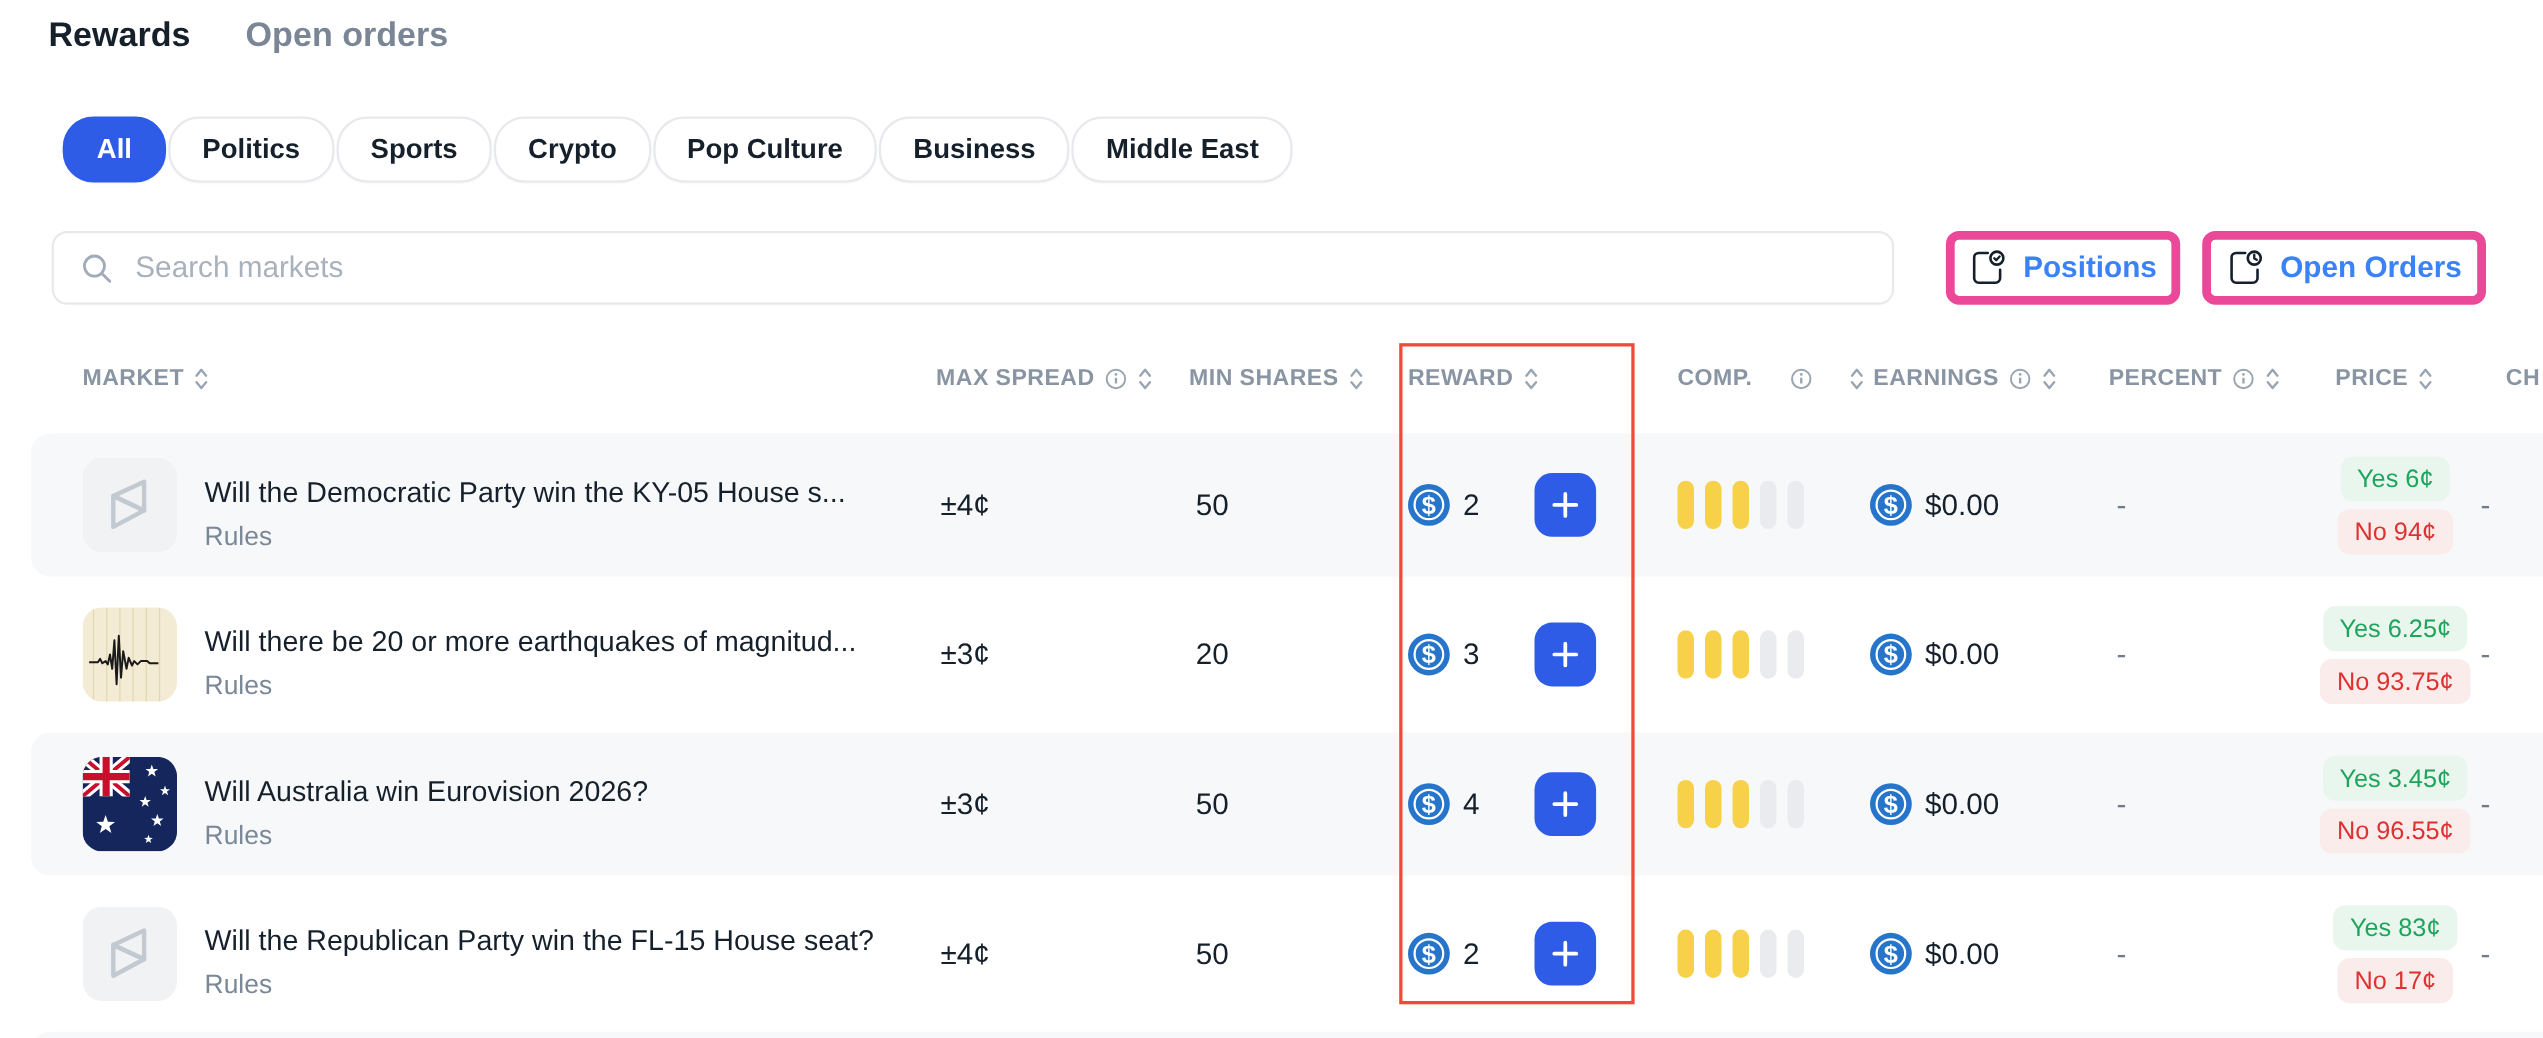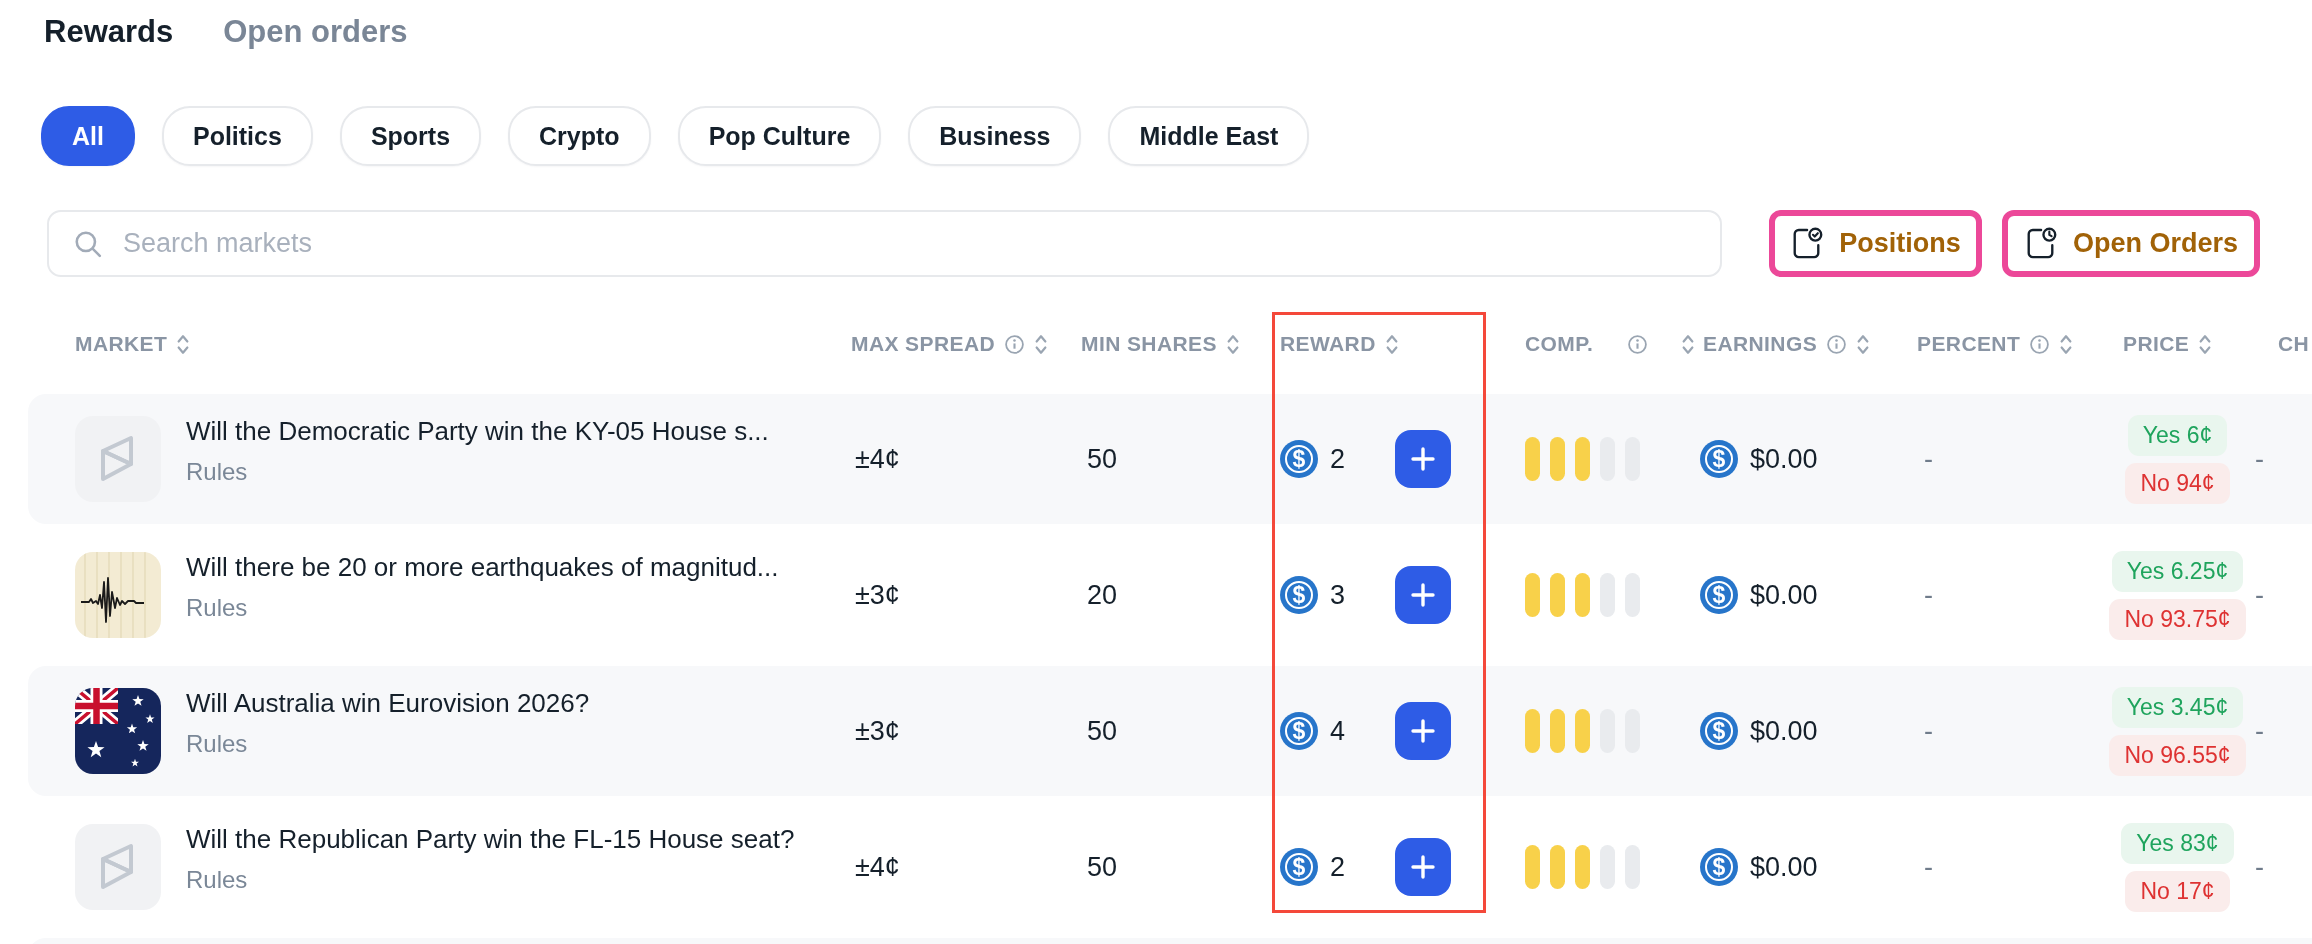--- a/index.html
+++ b/index.html
@@ -5,35 +5,35 @@
   html,body{margin:0;padding:0;background:#fff;}
   #app{position:relative;width:2312px;height:944px;background:#fff;overflow:hidden;
        font-family:"Liberation Sans",sans-serif;color:#15202B;}
 
   
   .tabs{position:absolute;left:44px;top:14px;display:flex;gap:50px;align-items:baseline;}
   .tab{font-size:31px;font-weight:700;color:#7A8696;cursor:pointer;}
   .tab.active{color:#15202B;}
 
   
-  .chips{position:absolute;left:41px;top:106px;display:flex;gap:27px;}
+  .chips{position:absolute;left:57px;top:106px;display:flex;gap:2px;}
   .chip{height:56px;padding:0 29px;border-radius:28px;border:2px solid #E7E9EC;background:#fff;
         font-size:25px;font-weight:700;color:#15202B;display:flex;align-items:center;cursor:pointer;
         box-shadow:0 1px 2px rgba(20,30,40,.04);}
   .chip.selected{background:var(--accent,#2E5CE6);border-color:var(--accent,#2E5CE6);color:#fff;}
 
   
   .controls{position:absolute;left:47px;top:210px;height:67px;display:flex;align-items:stretch;}
   .search{width:1675px;box-sizing:border-box;display:flex;align-items:center;gap:18px;padding:0 24px;
           border:2px solid #E7E9EC;border-radius:14px;background:#fff;}
   .search input{border:none;outline:none;flex:1;font-size:27px;color:#15202B;background:transparent;
           font-family:"Liberation Sans",sans-serif;}
   .search input::placeholder{color:#A9B1BD;}
-  .tbtn{display:flex;align-items:center;justify-content:center;gap:16px;border:6px solid #ec4899;border-radius:12px;
-        background:#fff;font-size:27px;font-weight:700;color:#a16207;cursor:pointer;box-sizing:border-box;
+  .tbtn{display:flex;align-items:center;justify-content:center;gap:16px;border:8px solid #ec4899;border-radius:12px;
+        background:#fff;font-size:27px;font-weight:700;color:#3b82f6;cursor:pointer;box-sizing:border-box;
         font-family:"Liberation Sans",sans-serif;}
   .tbtn.b1{width:213px;margin-left:47px;}
   .tbtn.b2{width:258px;margin-left:20px;}
   .tbtn.b3{width:266px;margin-left:58px;}
 
   
   #app{--cols:817px 230px 197px 214px 209px 215px 200px 135px 175px;}
   .tbl-header{position:absolute;left:28px;top:332px;width:2392px;display:grid;grid-template-columns:var(--cols);
         align-items:center;}
   .th{display:flex;align-items:center;gap:9px;font-size:21px;font-weight:700;color:#8A95A4;
@@ -47,21 +47,21 @@
   .th:nth-child(7){padding-left:7px;}
   .th:nth-child(8){padding-left:13px;}
   .th:nth-child(9){padding-left:33px;}
   .th .ico{color:#9AA5B2;flex:none;}
 
   .rows{position:absolute;left:28px;top:394px;width:2392px;}
   .row{height:130px;border-radius:18px;display:grid;grid-template-columns:var(--cols);align-items:center;
        margin-bottom:6px;background:#fff;cursor:pointer;}
   .row.alt{background:#F7F8FA;}
   .cell{font-size:27px;color:#15202B;}
-  .market-cell{display:flex;align-items:flex-start;gap:25px;padding-left:47px;min-width:0;}
+  .market-cell{display:flex;align-items:flex-end;gap:25px;padding-left:47px;min-width:0;}
   .market-img{width:86px;height:86px;border-radius:18px;overflow:hidden;flex:none;}
   .market-img svg{display:block;}
   .market-text{display:flex;flex-direction:column;gap:11px;min-width:0;}
   .market-title{font-size:26px;font-weight:500;color:#15202B;white-space:nowrap;}
   .rules-link{font-size:24px;font-weight:500;color:#7A8797;text-decoration:none;}
   .spread-cell{padding-left:10px;}
   .shares-cell{padding-left:12px;}
   .reward-cell{padding-left:8px;display:flex;align-items:center;}
   .reward-num{margin-left:12px;font-size:27px;}
   .plus-btn{width:56px;height:58px;margin-left:50px;border:none;border-radius:16px;background:var(--accent,#2E5CE6);

